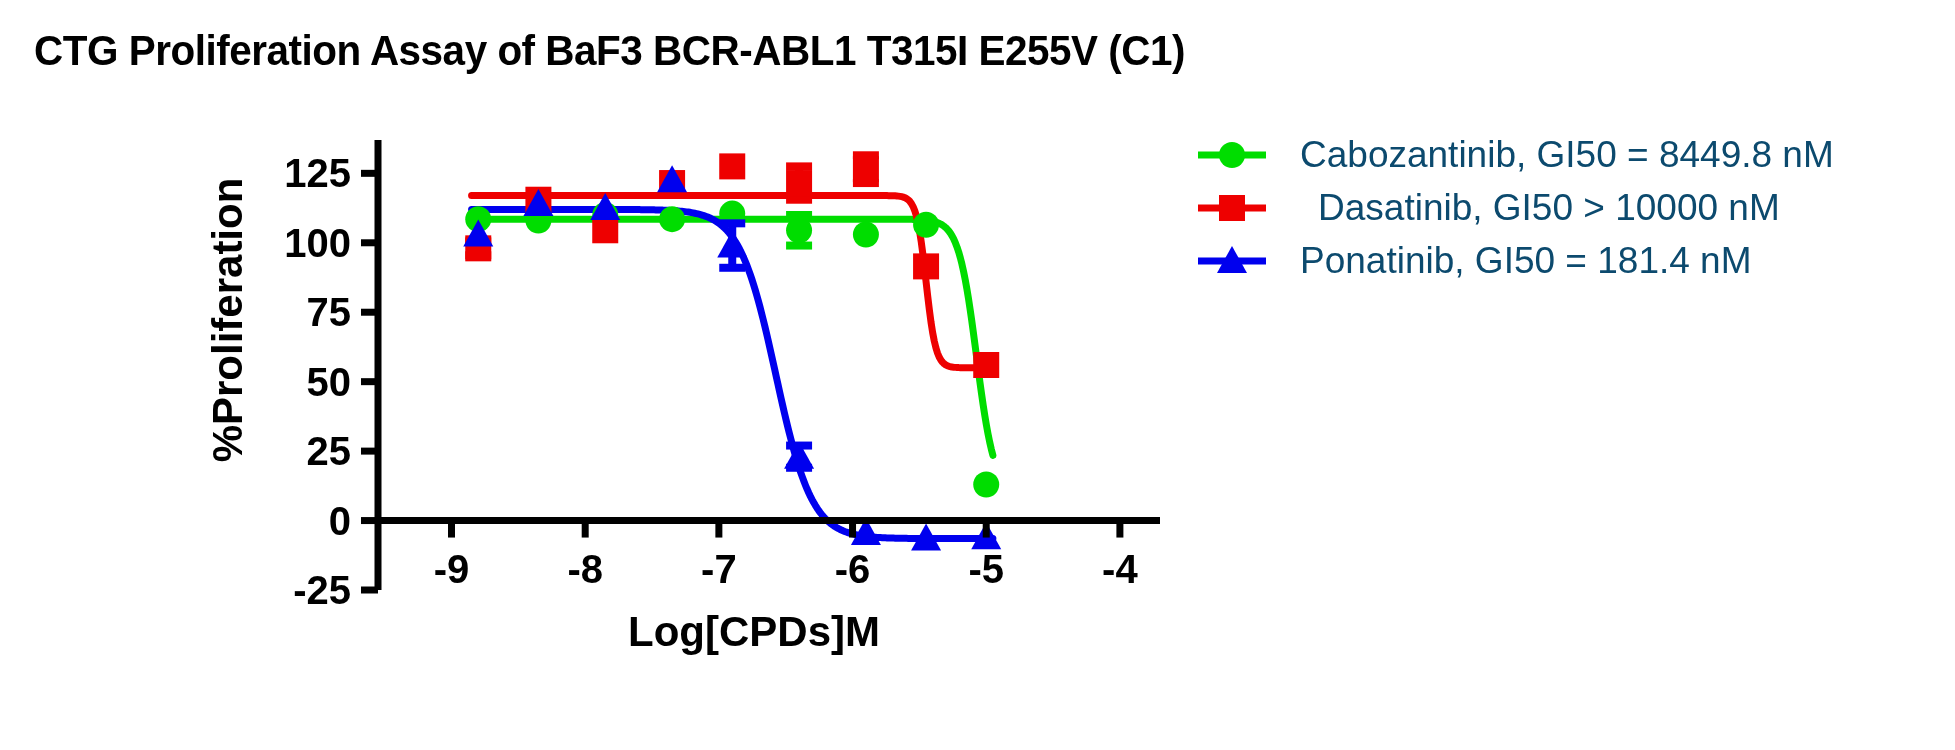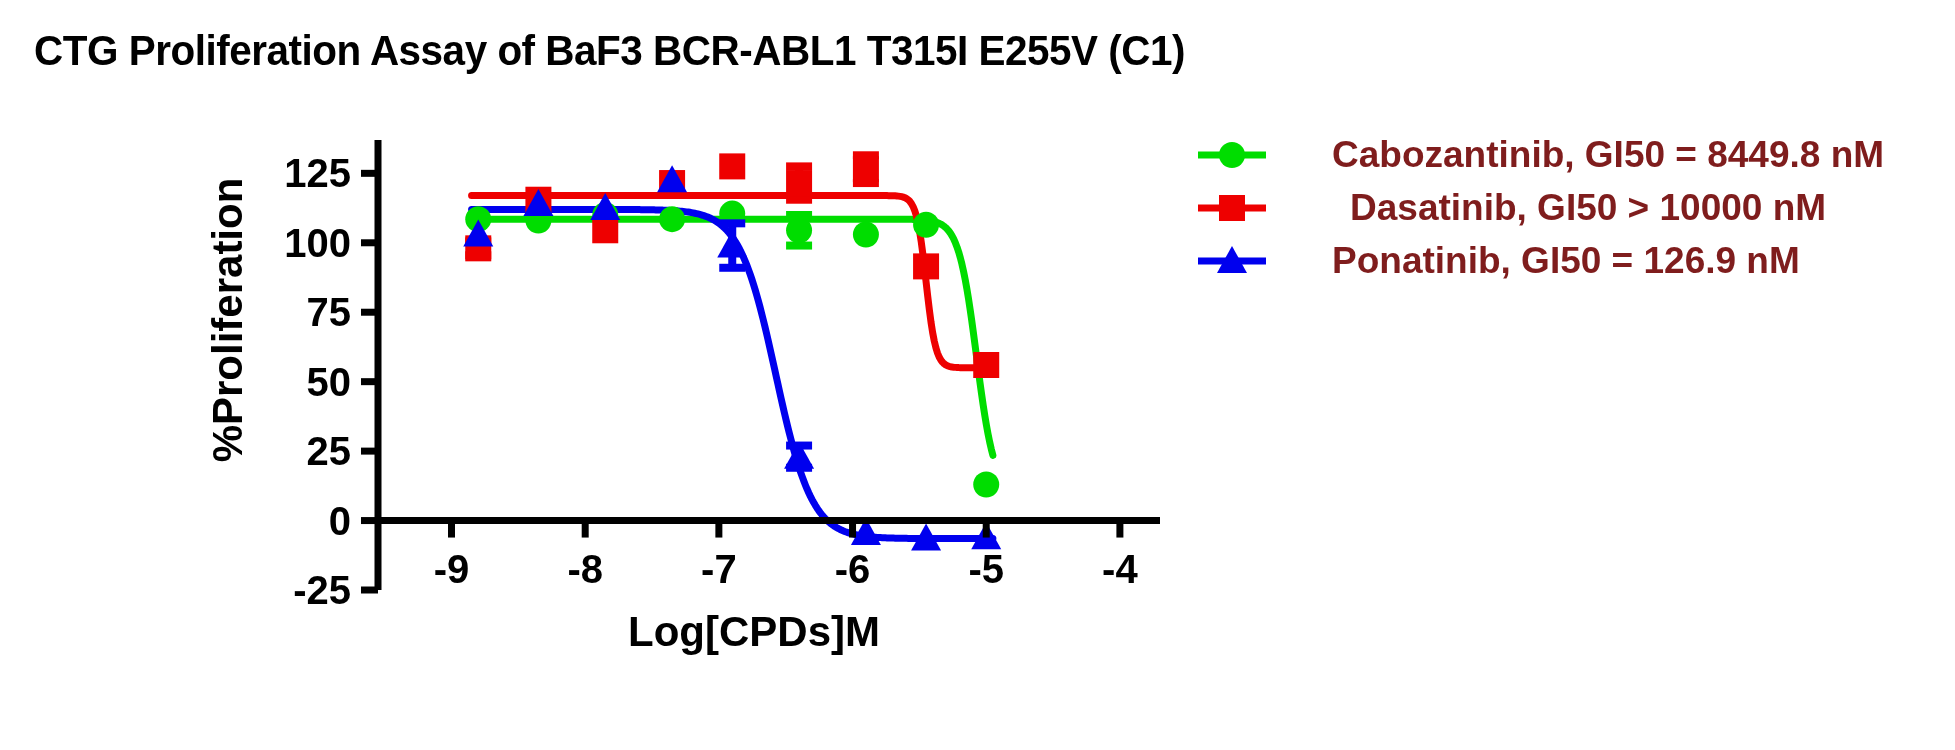--- a/index.html
+++ b/index.html
@@ -21,22 +21,22 @@
     font-family:"Liberation Sans", sans-serif;
     font-weight:bold;font-size:40px;fill:#000;
   }
   .axis-title{
     font-family:"Liberation Sans", sans-serif;
     font-weight:bold;font-size:42px;fill:#000;
   }
   .legend-lbl{
     position:absolute;
     font-family:"Liberation Sans", sans-serif;
-    font-weight:bold;font-size:37px;color:#7f1d1d;
-    white-space:nowrap;line-height:1;margin-left:32px;
+    font-weight:normal;font-size:37px;color:#0c4a6e;
+    white-space:nowrap;line-height:1;
   }
   .legend-row{position:absolute;height:46px;}
   .legend-key{position:absolute;left:0;top:0;width:72px;height:46px;}
 </style>
 </head>
 <body>
 
 <div id="figure">
 
   <div id="plot-title">CTG Proliferation Assay of BaF3 BCR-ABL1 T315I E255V (C1)</div>
@@ -143,17 +143,17 @@
           <line x1="2" y1="23" x2="70" y2="23" stroke="#ee0000" stroke-width="7"></line>
           <rect x="23" y="10" width="26" height="26" fill="#ee0000"></rect>
         </svg>
         <div class="legend-lbl" style="left: 122px; top: 4px;">Dasatinib, GI50 &gt; 10000  nM</div>
       </div>
       <div class="legend-row" style="left: 1196px; top: 238px;">
         <svg class="legend-key" width="72" height="46" viewBox="0 0 72 46">
           <line x1="2" y1="23" x2="70" y2="23" stroke="#0000ee" stroke-width="7"></line>
           <polygon points="36,8 21,35 51,35" fill="#0000ee"></polygon>
         </svg>
-        <div class="legend-lbl" style="left: 104px; top: 4px;">Ponatinib, GI50 = 126.9 nM</div>
+        <div class="legend-lbl" style="left: 104px; top: 4px;">Ponatinib, GI50 = 181.4 nM</div>
       </div>
     </div>
 
 </div>
 
 </body></html>

